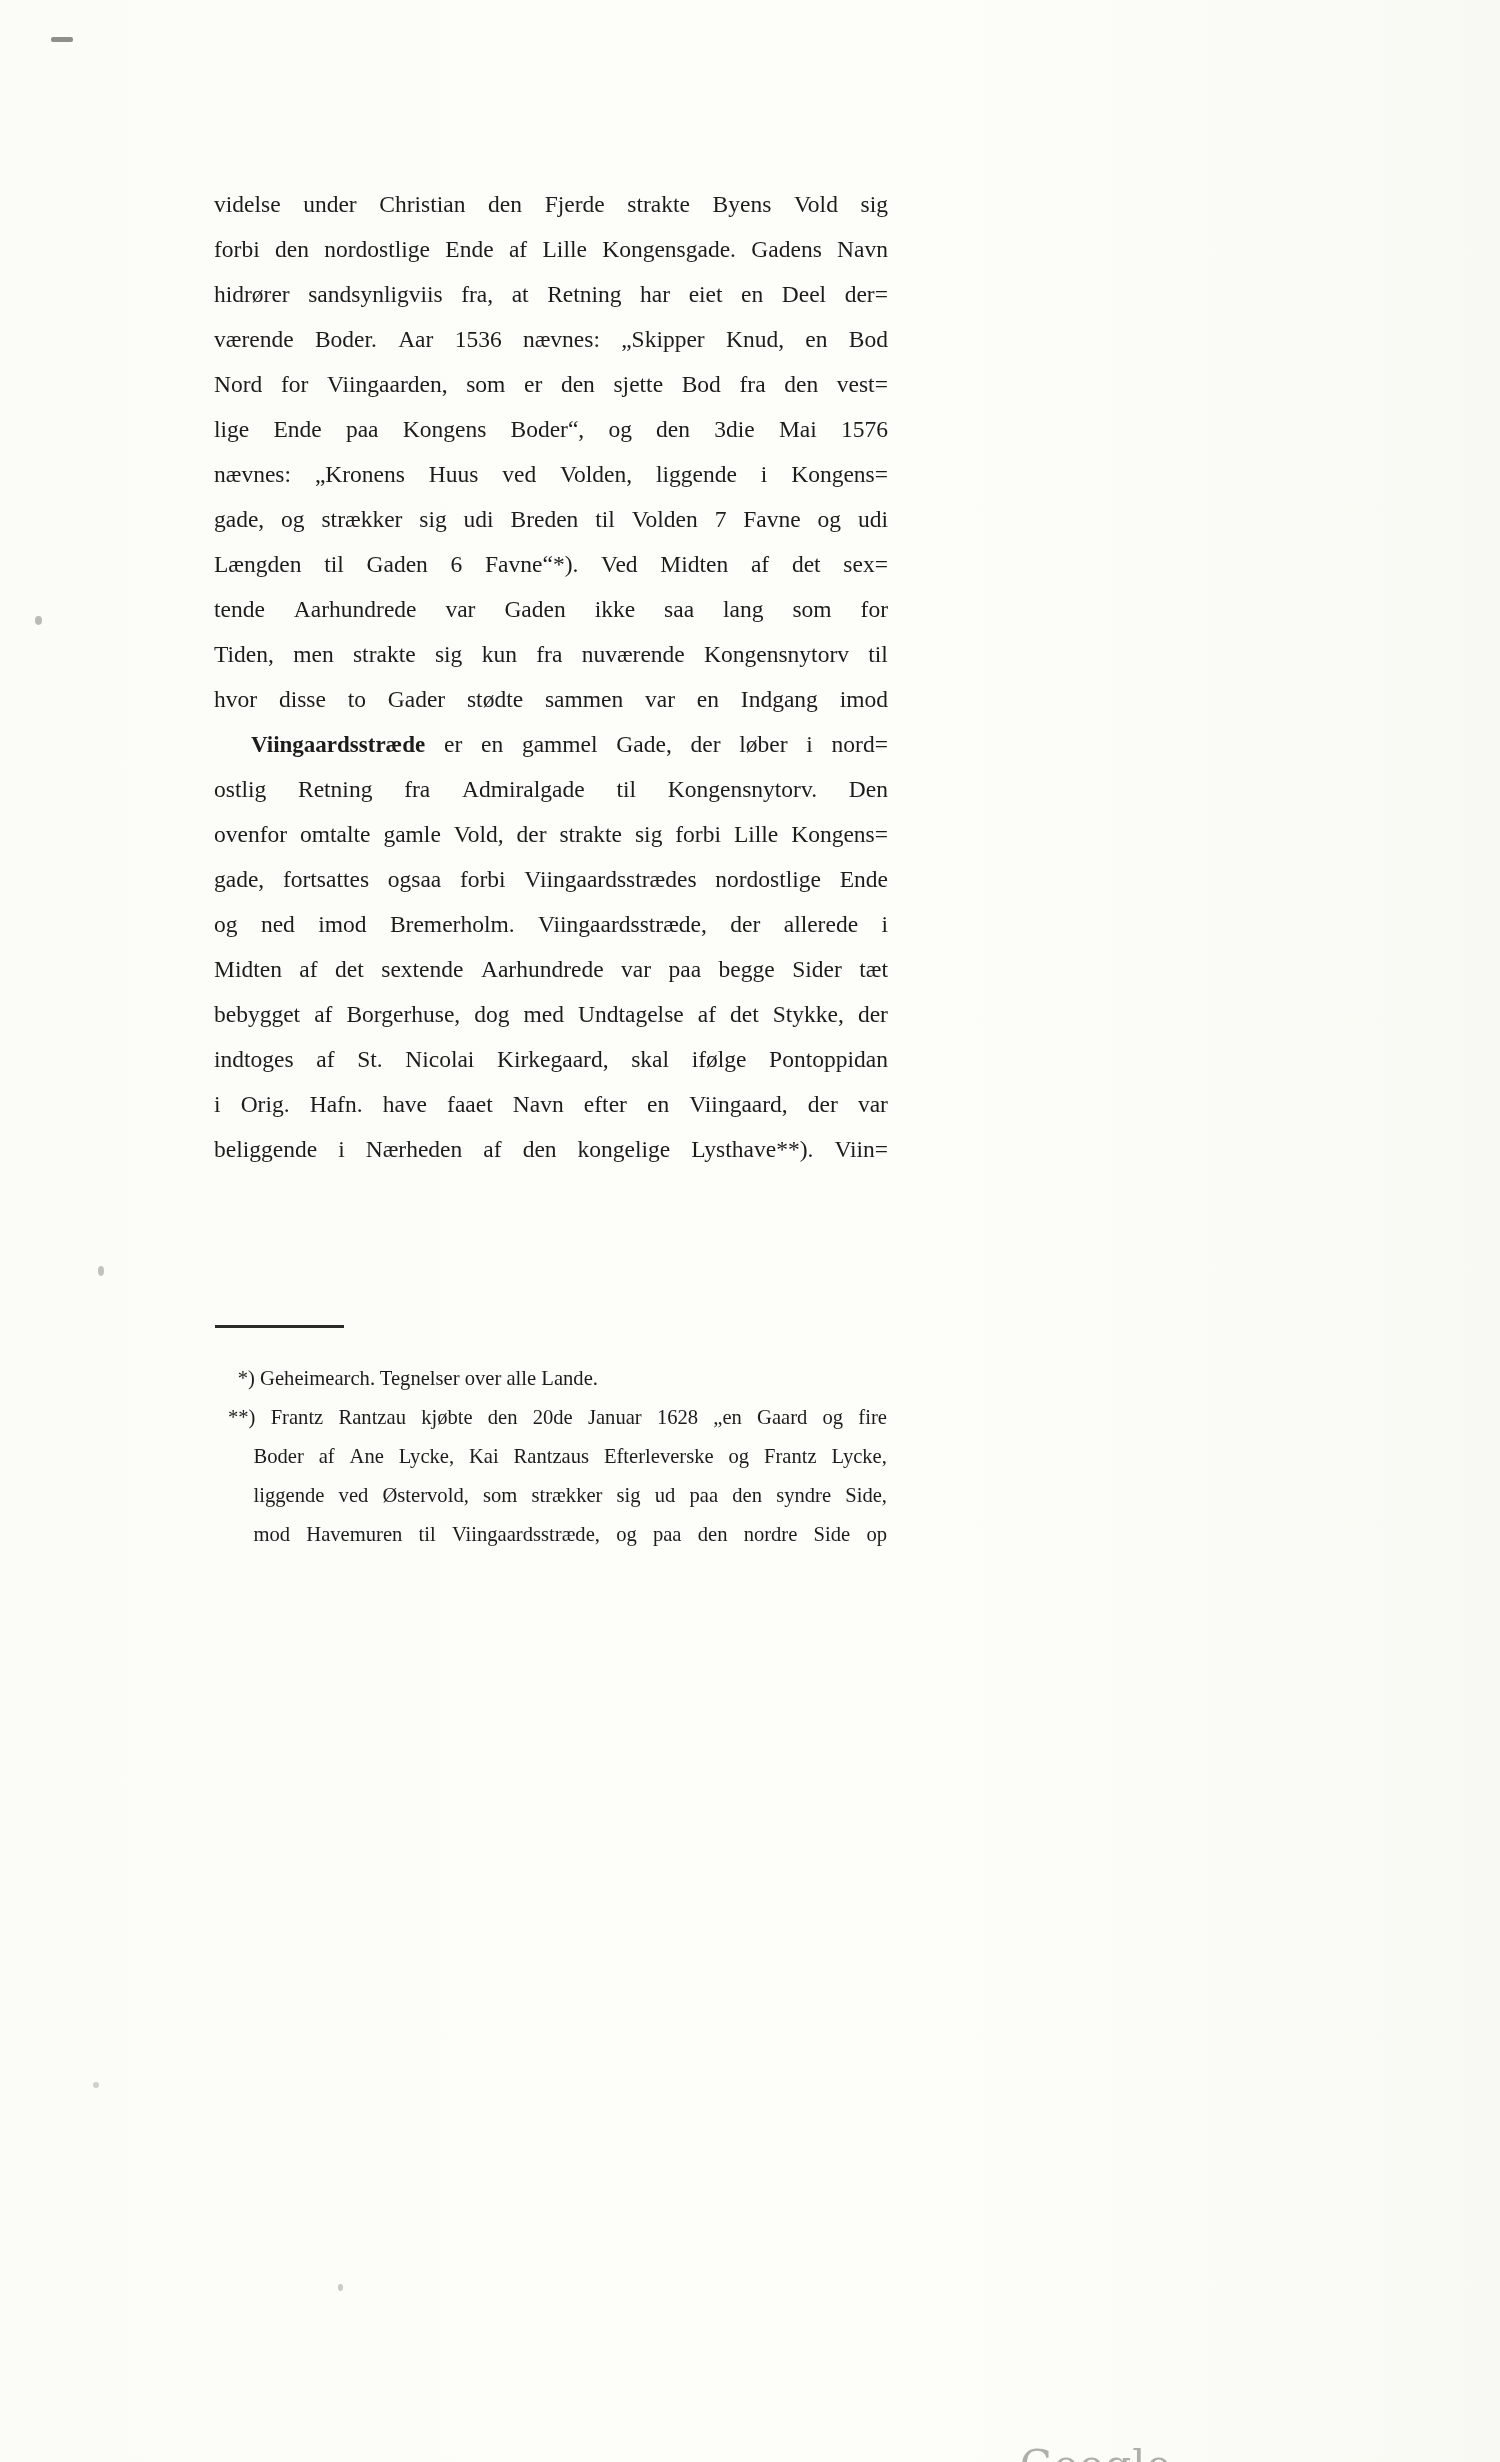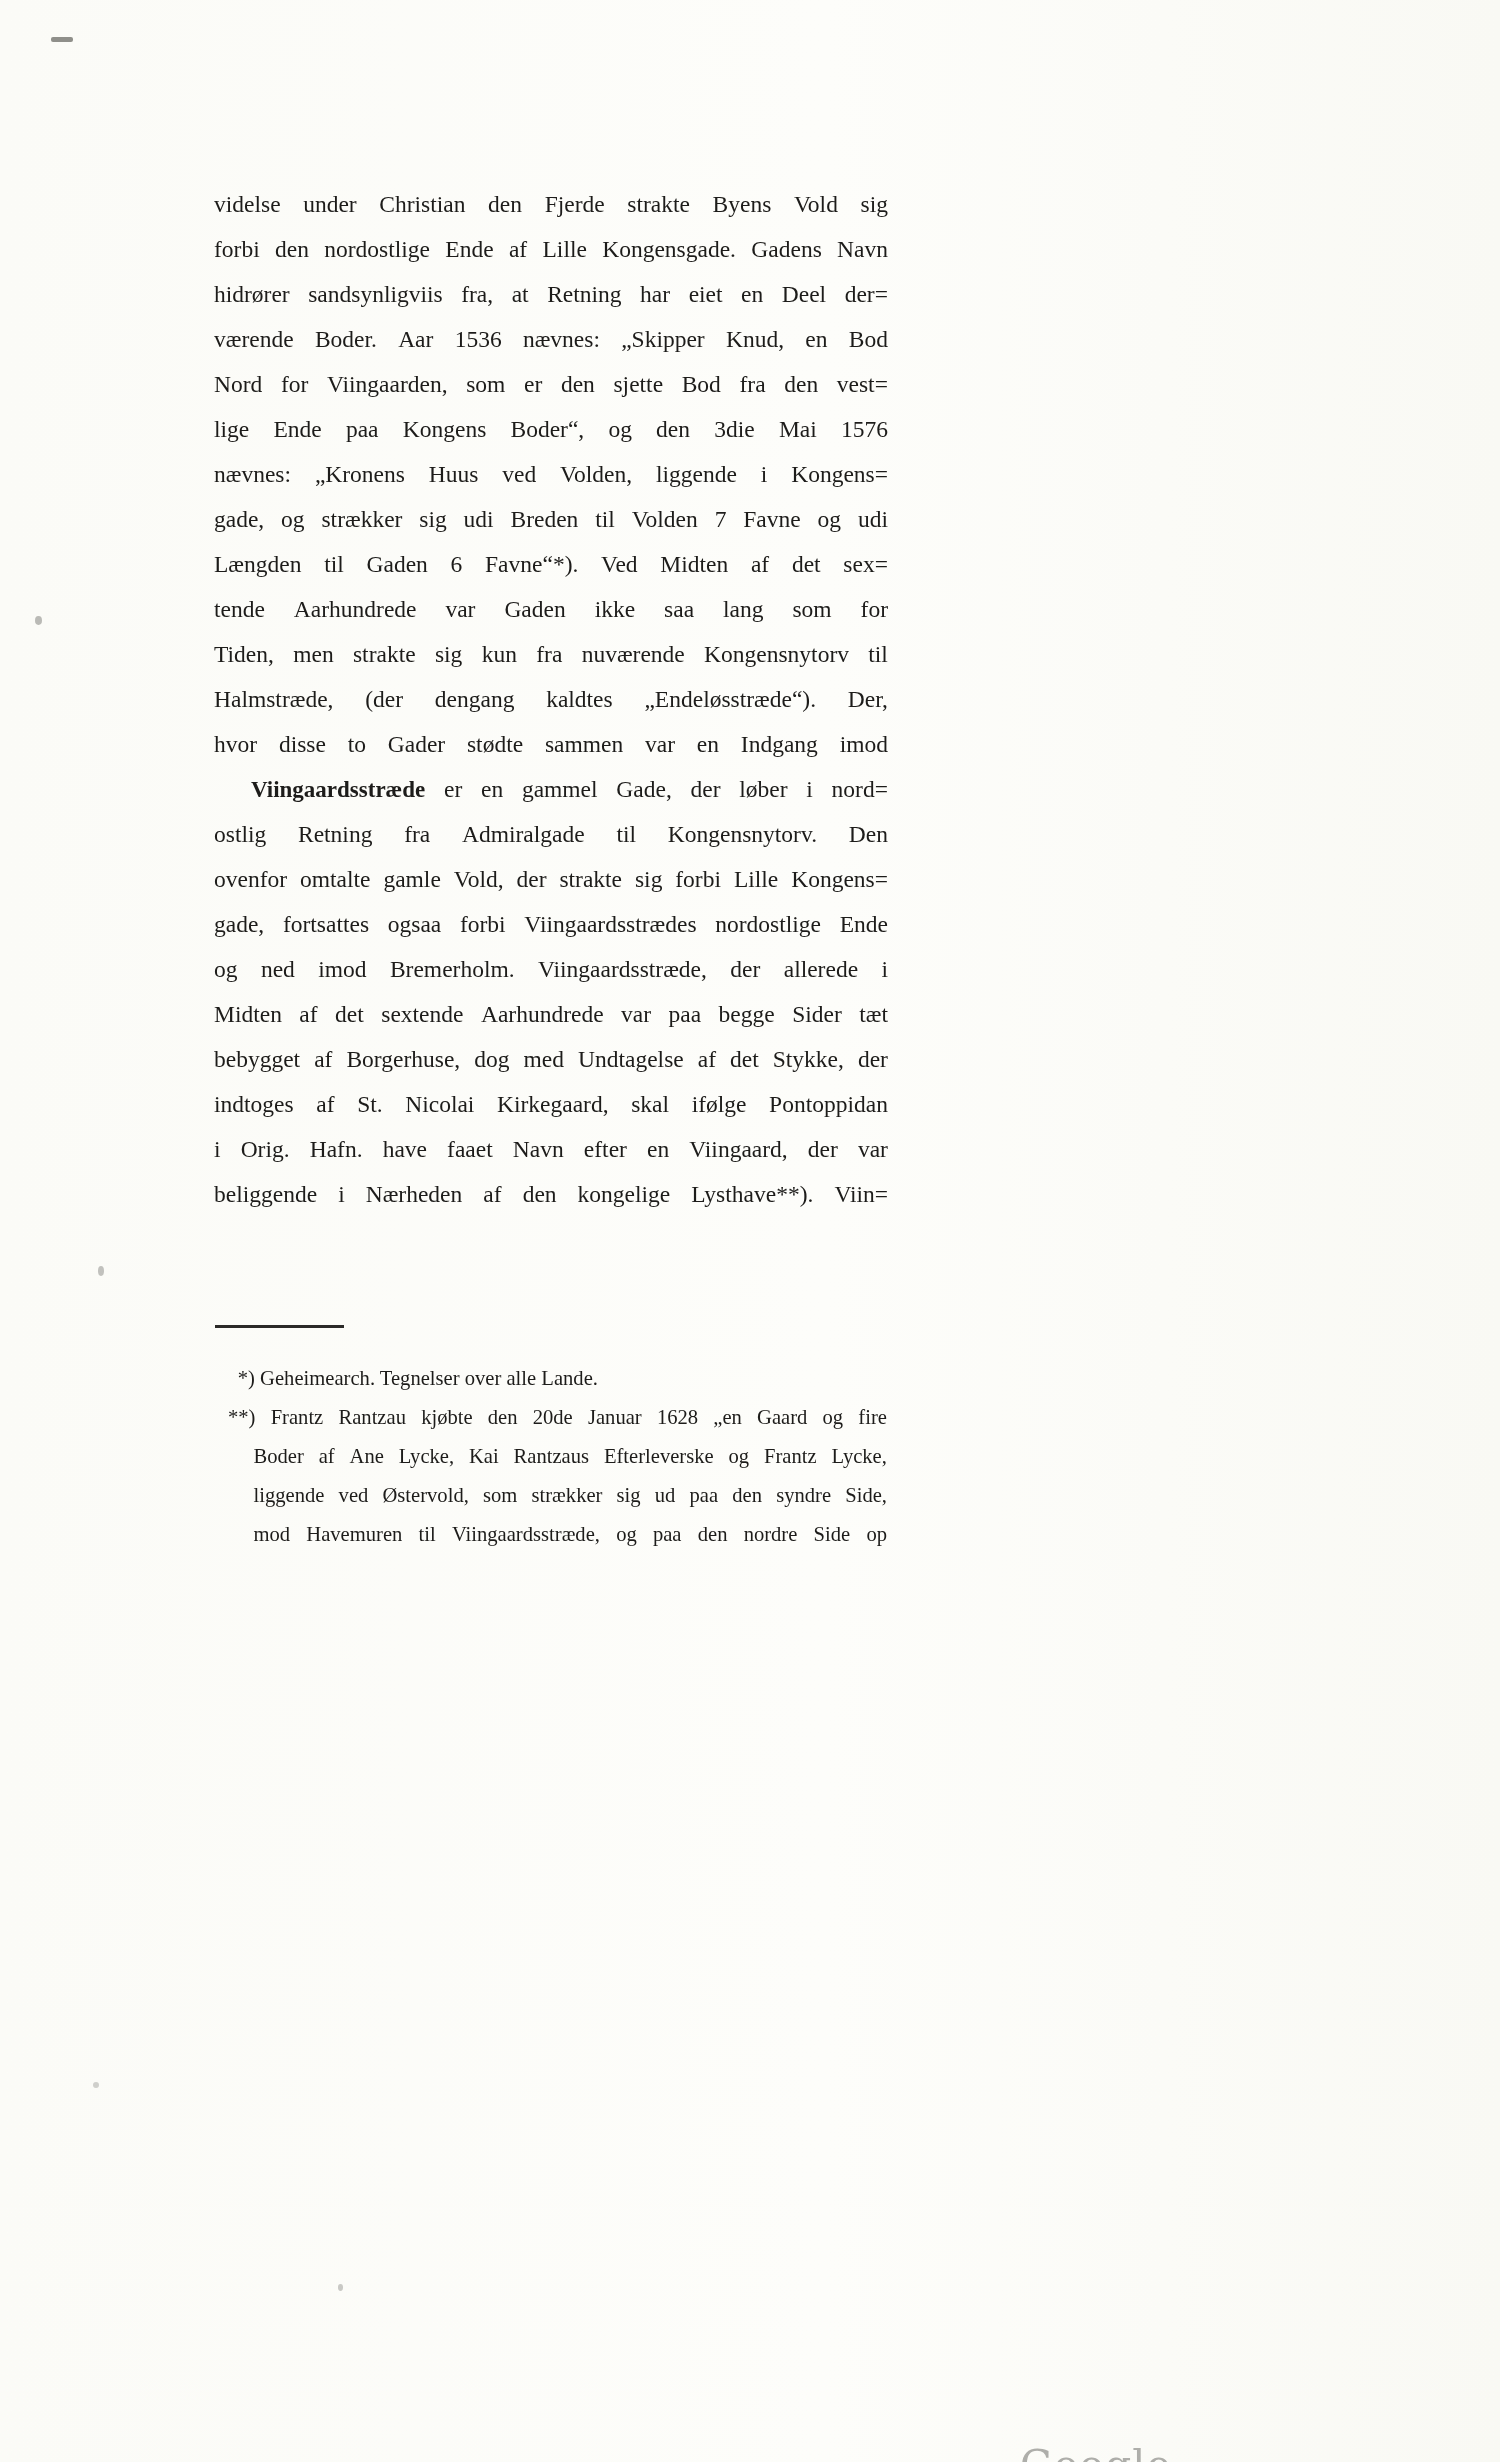--- a/index.html
+++ b/index.html
@@ -235,28 +235,20 @@
         <span>men</span>
         <span>strakte</span>
         <span>sig</span>
         <span>kun</span>
         <span>fra</span>
         <span>nuværende</span>
         <span>Kongensnytorv</span>
         <span>til</span>
       </div>
       <div class="line justify">
-        <span>Halmstræde,</span>
-        <span>(der</span>
-        <span>dengang</span>
-        <span>kaldtes</span>
-        <span>„Endeløsstræde“).</span>
-        <span>Der,</span>
-      </div>
-      <div class="line justify">
         <span>hvor</span>
         <span>disse</span>
         <span>to</span>
         <span>Gader</span>
         <span>stødte</span>
         <span>sammen</span>
         <span>var</span>
         <span>en</span>
         <span>Indgang</span>
         <span>imod</span>

